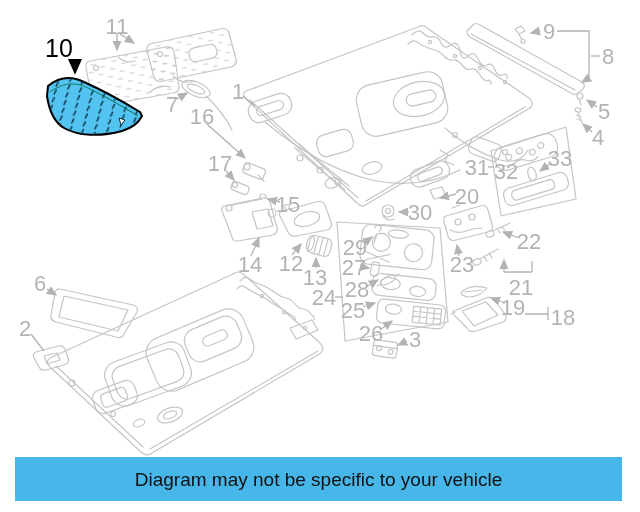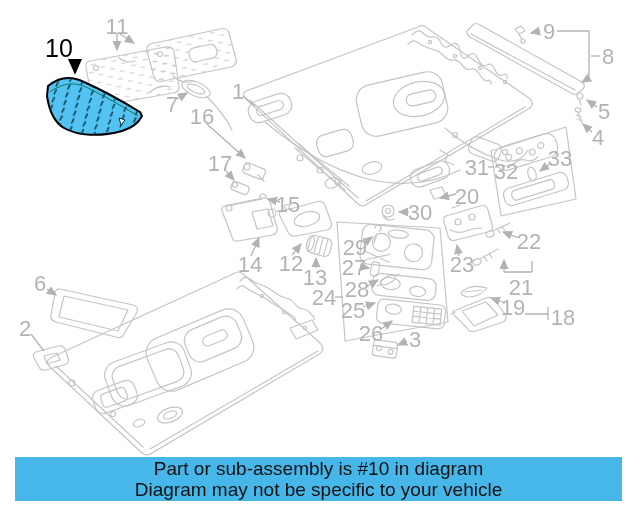--- a/index.html
+++ b/index.html
@@ -313,16 +313,15 @@
         <text x="357" y="289" text-anchor="middle" dominant-baseline="central" class="callout">28</text>
         <text x="355" y="247" text-anchor="middle" dominant-baseline="central" class="callout">29</text>
         <text x="420" y="212" text-anchor="middle" dominant-baseline="central" class="callout">30</text>
         <text x="477" y="167" text-anchor="middle" dominant-baseline="central" class="callout">31</text>
         <text x="506" y="171" text-anchor="middle" dominant-baseline="central" class="callout">32</text>
         <text x="560" y="158" text-anchor="middle" dominant-baseline="central" class="callout">33</text>
       </g>
 </svg>
 
 <div class="banner" id="banner" style="background: rgb(71, 182, 233); color: rgb(17, 17, 17);">
-  <div>Part or sub-assembly is #10 in diagram</div>
   <div>Diagram may not be specific to your vehicle</div>
 </div>
 </div>
 
 </body></html>

